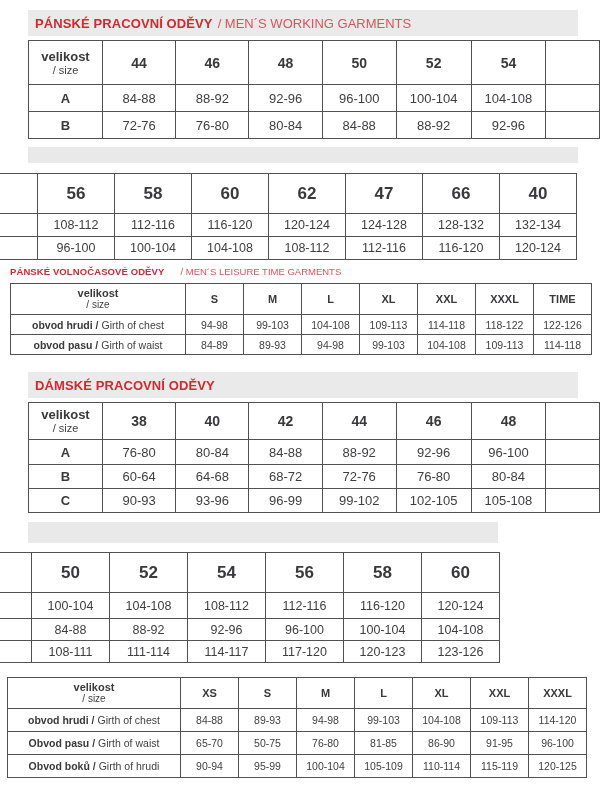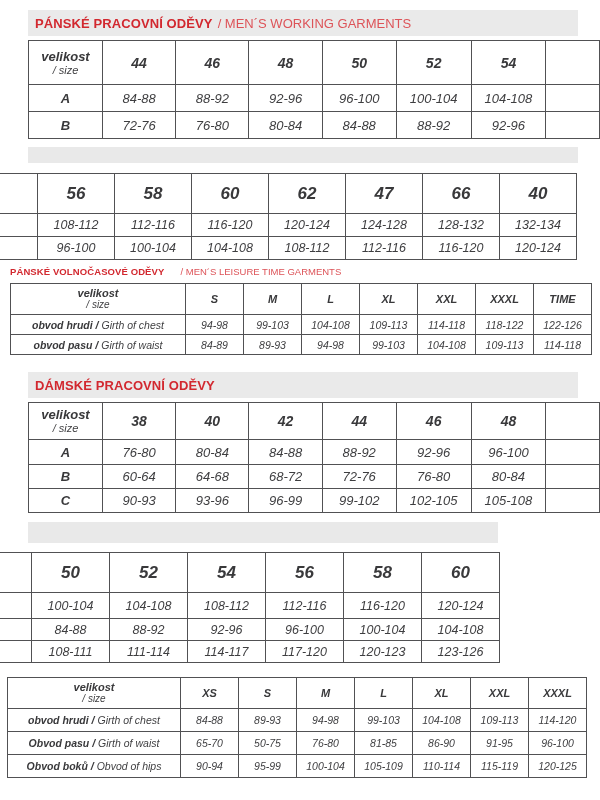--- a/index.html
+++ b/index.html
@@ -12,21 +12,21 @@
   .tcz  { color:#d2282f; font-weight:bold; font-size:13px; letter-spacing:0.1px; white-space:nowrap; }
   .ten  { color:#dd5358; font-size:13px; margin-left:5px; white-space:nowrap; }
   .stitle { position:absolute; display:flex; align-items:center; height:13px; }
   .stitle .tcz { font-size:9.5px; }
   .stitle .ten { font-size:9.5px; margin-left:16px; }
 
   
   .gbar { position:absolute; background:#e9e9e9; }
 
   
-  .twrap { position:absolute;font-style:italic; }
+  .twrap { position:absolute; }
   .clip  { overflow:hidden; }
   table.sz { border-collapse:collapse; table-layout:fixed; background:#fff; }
   table.sz td { border:1.5px solid #515153; text-align:center; vertical-align:middle;
                 color:#3e3e40; padding:0; white-space:nowrap; }
   
   .big td.h  { font-size:14px; font-weight:bold; color:#39393b; }
   .big td.v  { font-size:13px; }
   .big td.rl { font-size:13px; font-weight:bold; color:#39393b; }
   .big .l1   { font-size:13px; font-weight:bold; color:#39393b; line-height:15px; }
   .big .l2   { font-size:11px; line-height:13px; }
@@ -364,21 +364,21 @@
             <td class="ml"><b>Obvod pasu /</b><span class="men">Girth of waist</span></td>
             <td class="v">65-70</td>
             <td class="v">50-75</td>
             <td class="v">76-80</td>
             <td class="v">81-85</td>
             <td class="v">86-90</td>
             <td class="v">91-95</td>
             <td class="v">96-100</td>
           </tr>
           <tr style="height: 23px;">
-            <td class="ml"><b>Obvod boků /</b><span class="men">Obvod of hips</span></td>
+            <td class="ml"><b>Obvod boků /</b><span class="men">Girth of hrudi</span></td>
             <td class="v">90-94</td>
             <td class="v">95-99</td>
             <td class="v">100-104</td>
             <td class="v">105-109</td>
             <td class="v">110-114</td>
             <td class="v">115-119</td>
             <td class="v">120-125</td>
           </tr>
         </tbody>
       </table>

